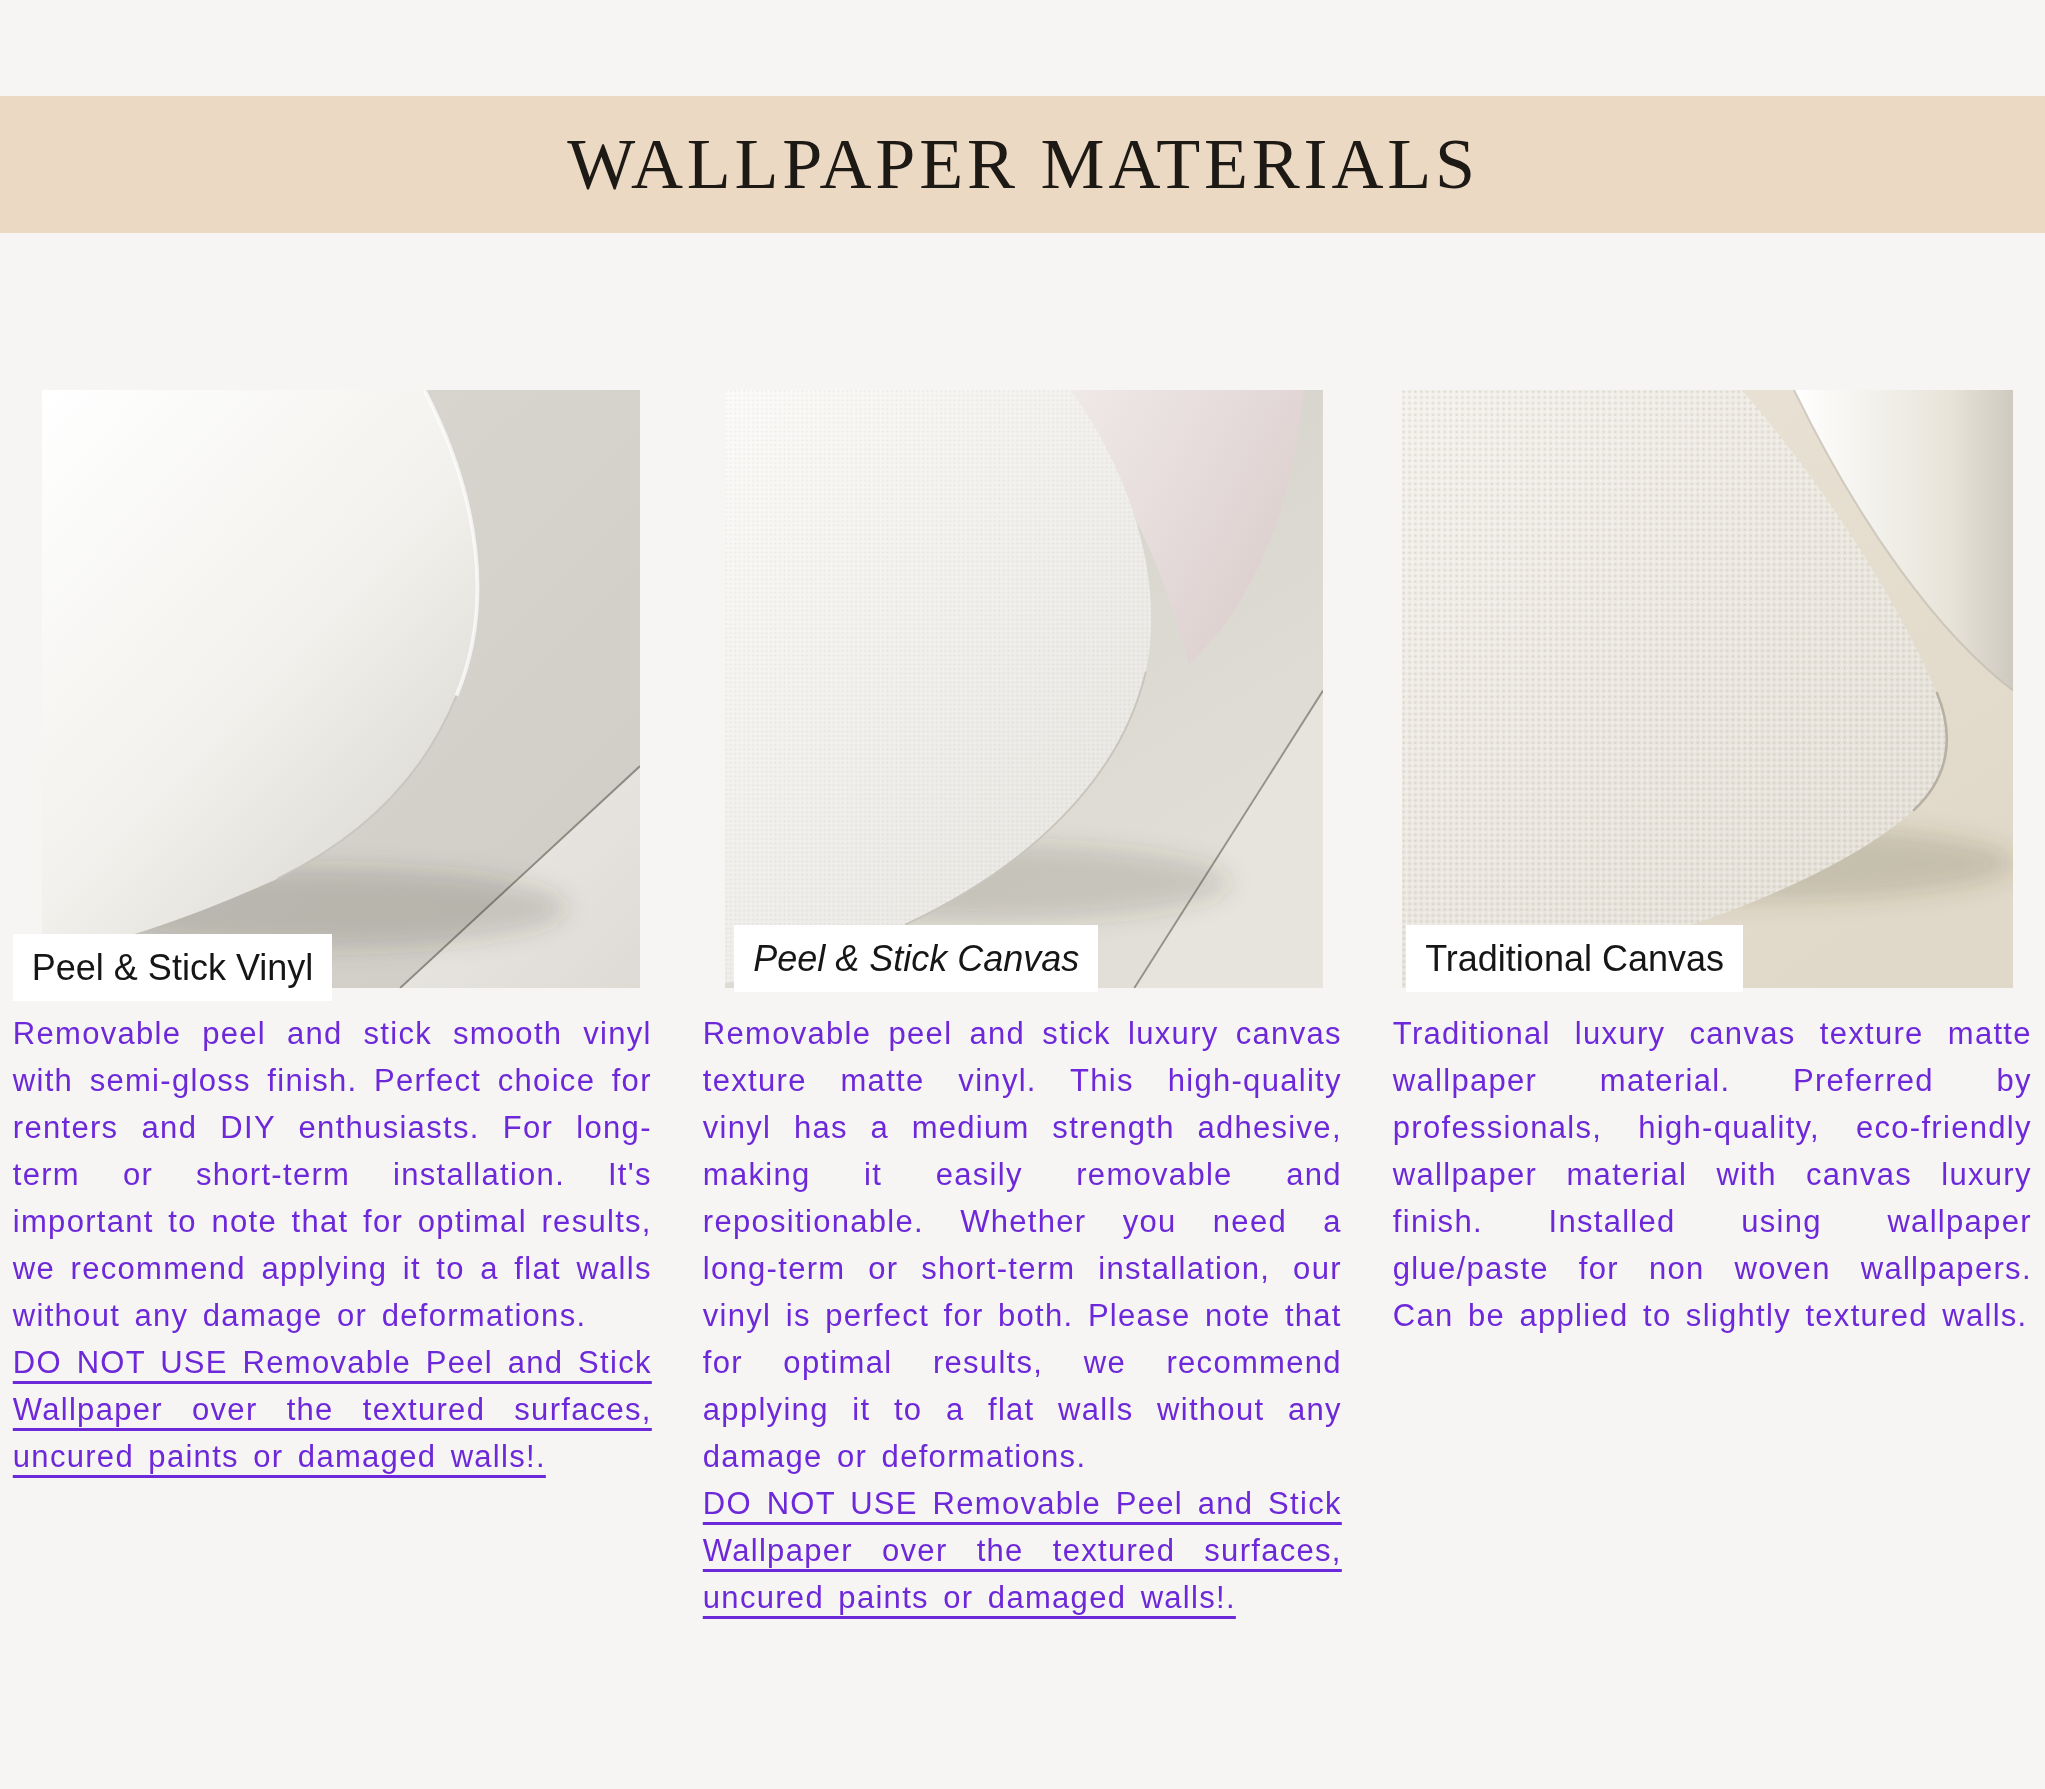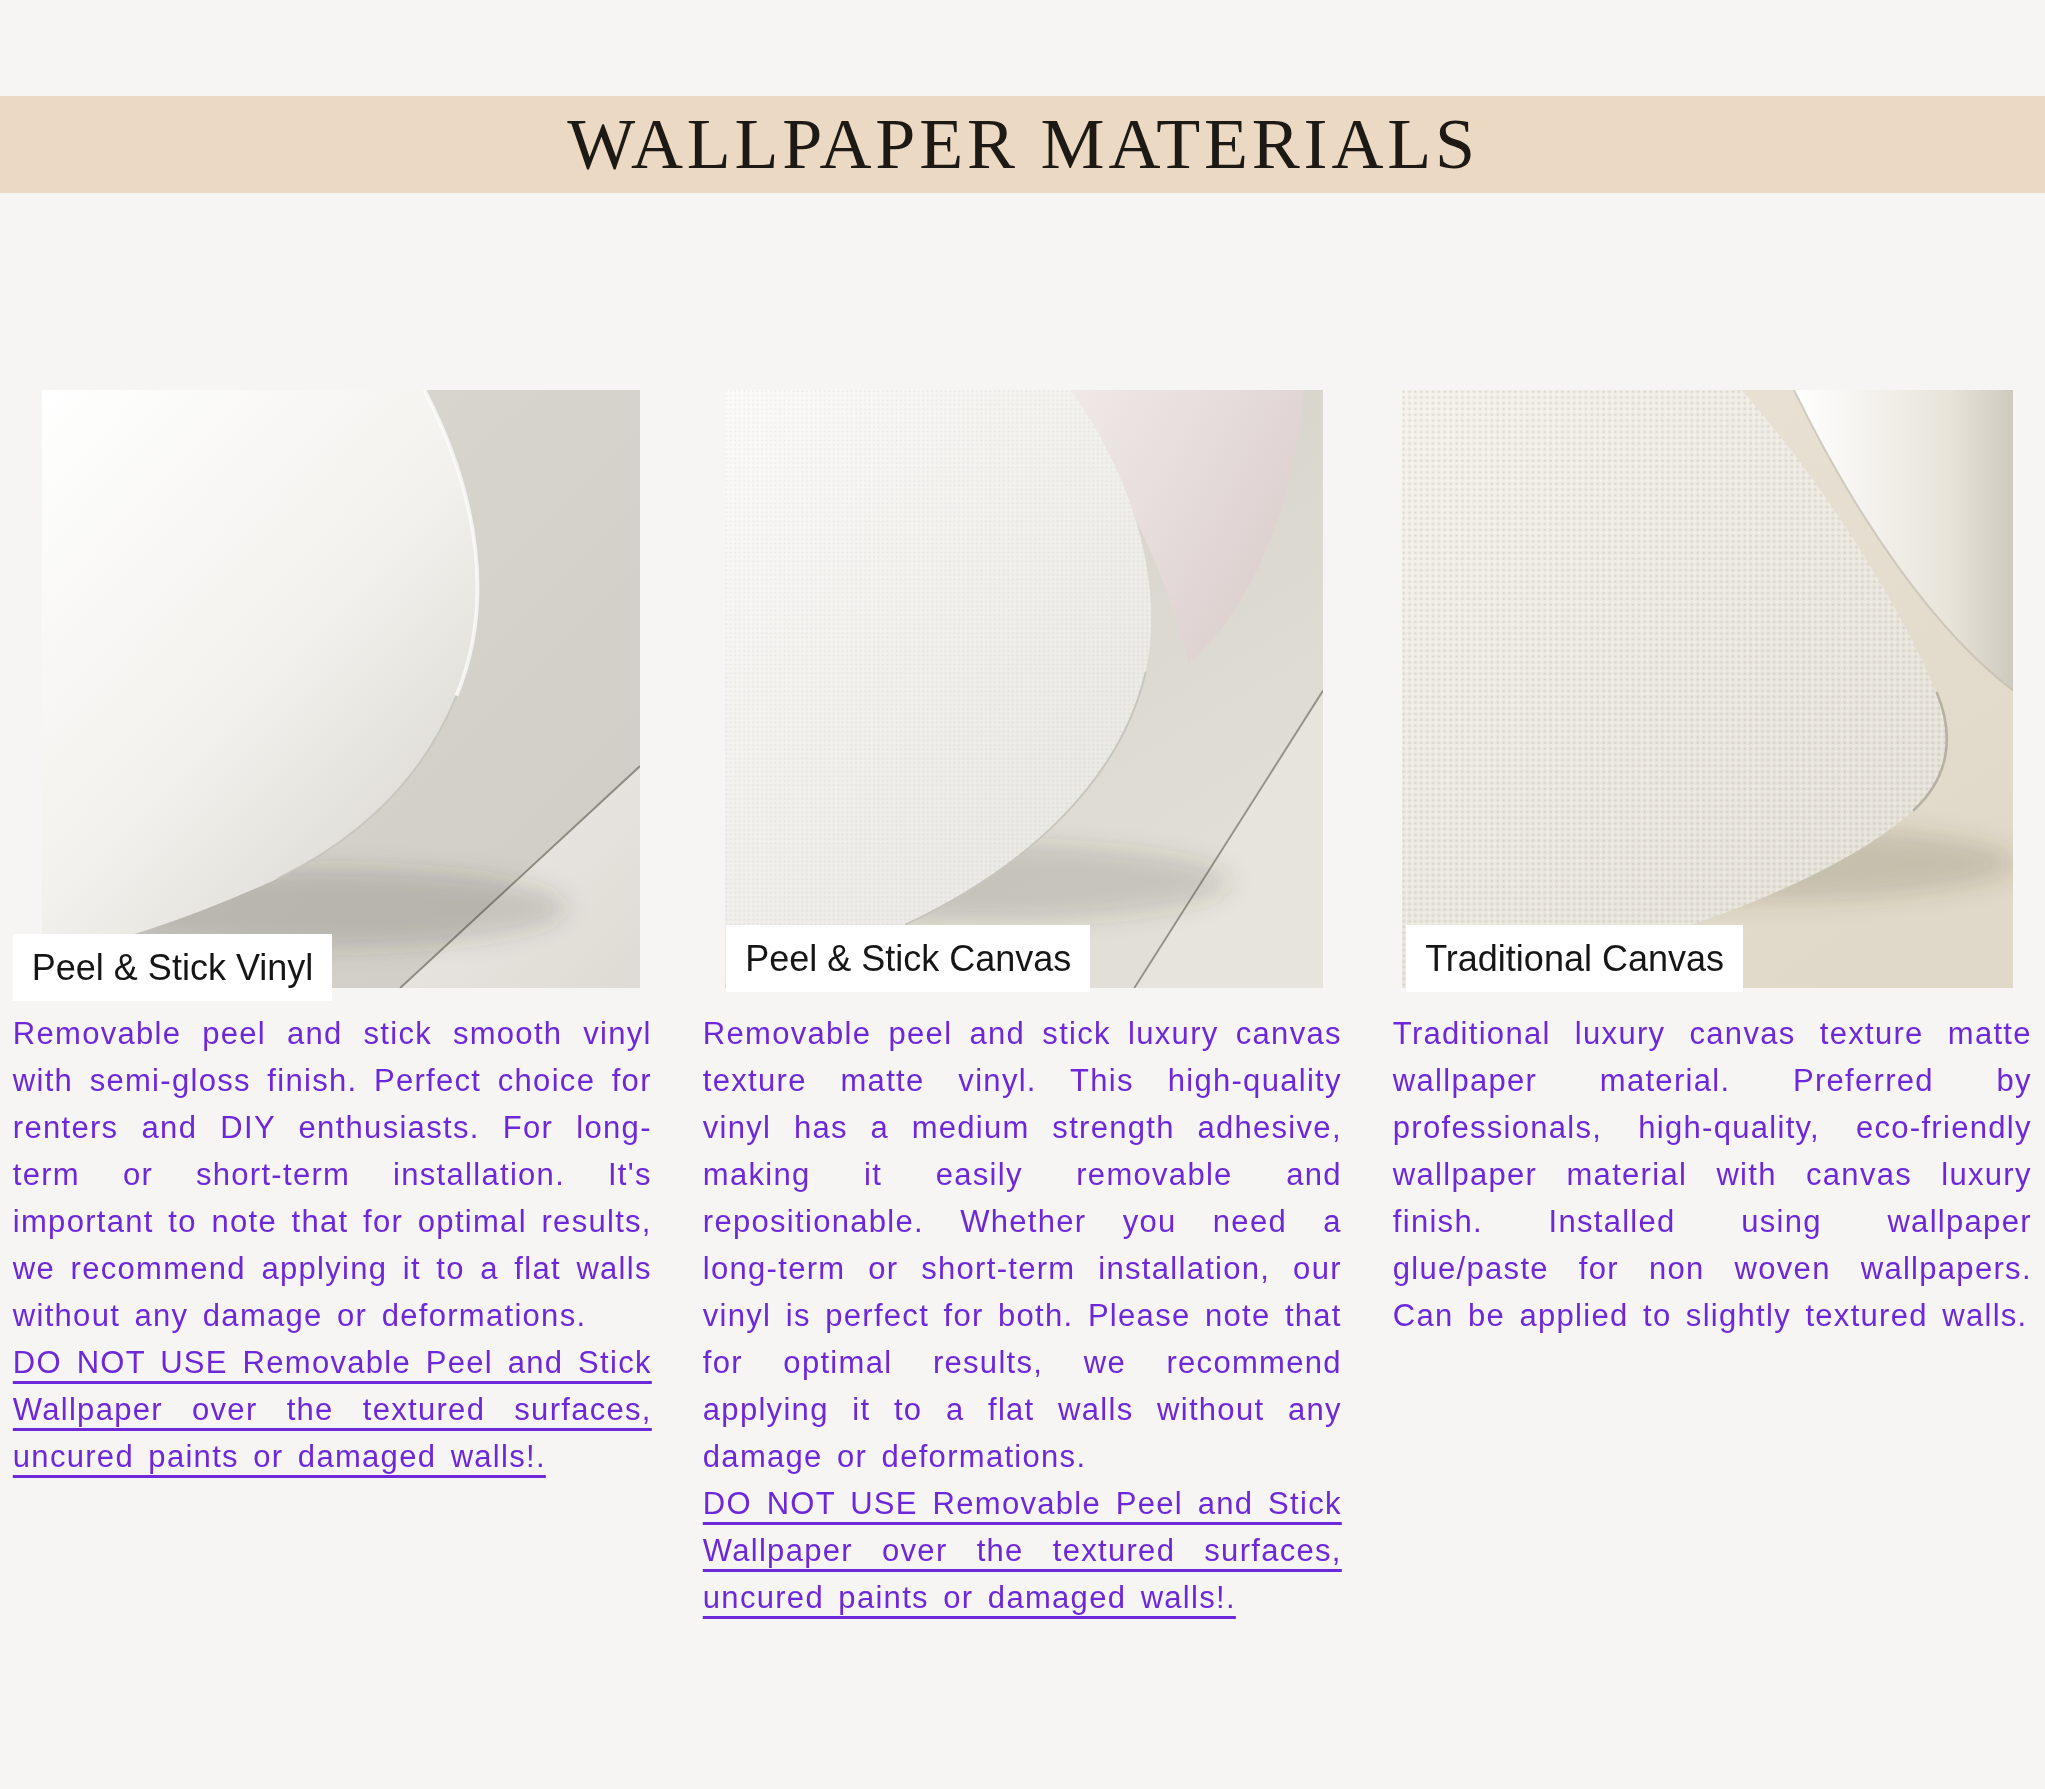--- a/index.html
+++ b/index.html
@@ -12,21 +12,21 @@
     width: 2046px;
     height: 1790px;
     background: #f6f5f3;
     overflow: hidden;
   }
 
   
   .banner {
     position: absolute;
     top: 96px; left: 0; right: 0;
-    height: 97px;
+    height: 137px;
     background: #ecd9c3;
     display: flex;
     align-items: center;
     justify-content: center;
   }
   .page-title {
     font-family: "Liberation Serif", serif;
     font-weight: 400;
     font-size: 72px;
     letter-spacing: 3.8px;
@@ -63,21 +63,21 @@
   .photo-label {
     position: absolute;
     background: #ffffff;
     color: #161616;
     font-size: 36px;
     line-height: 1;
     padding: 15.3px 19px;
     white-space: nowrap;
   }
   .col1 .photo-label { left: -29px; bottom: -12.8px; text-align: right; }
-  .col2 .photo-label { left: 1px;  bottom: -3.8px; }
+  .col2 .photo-label { left: 9px;  bottom: -3.8px; font-style: italic; }
   .col3 .photo-label { left: 3.8px;  bottom: -3.8px; }
 
   .desc {
     margin-top: 22px;
     width: 639px;
     font-size: 31px;
     line-height: 47px;
     letter-spacing: 1.3px;
     word-spacing: 4.5px;
     text-align: justify;

